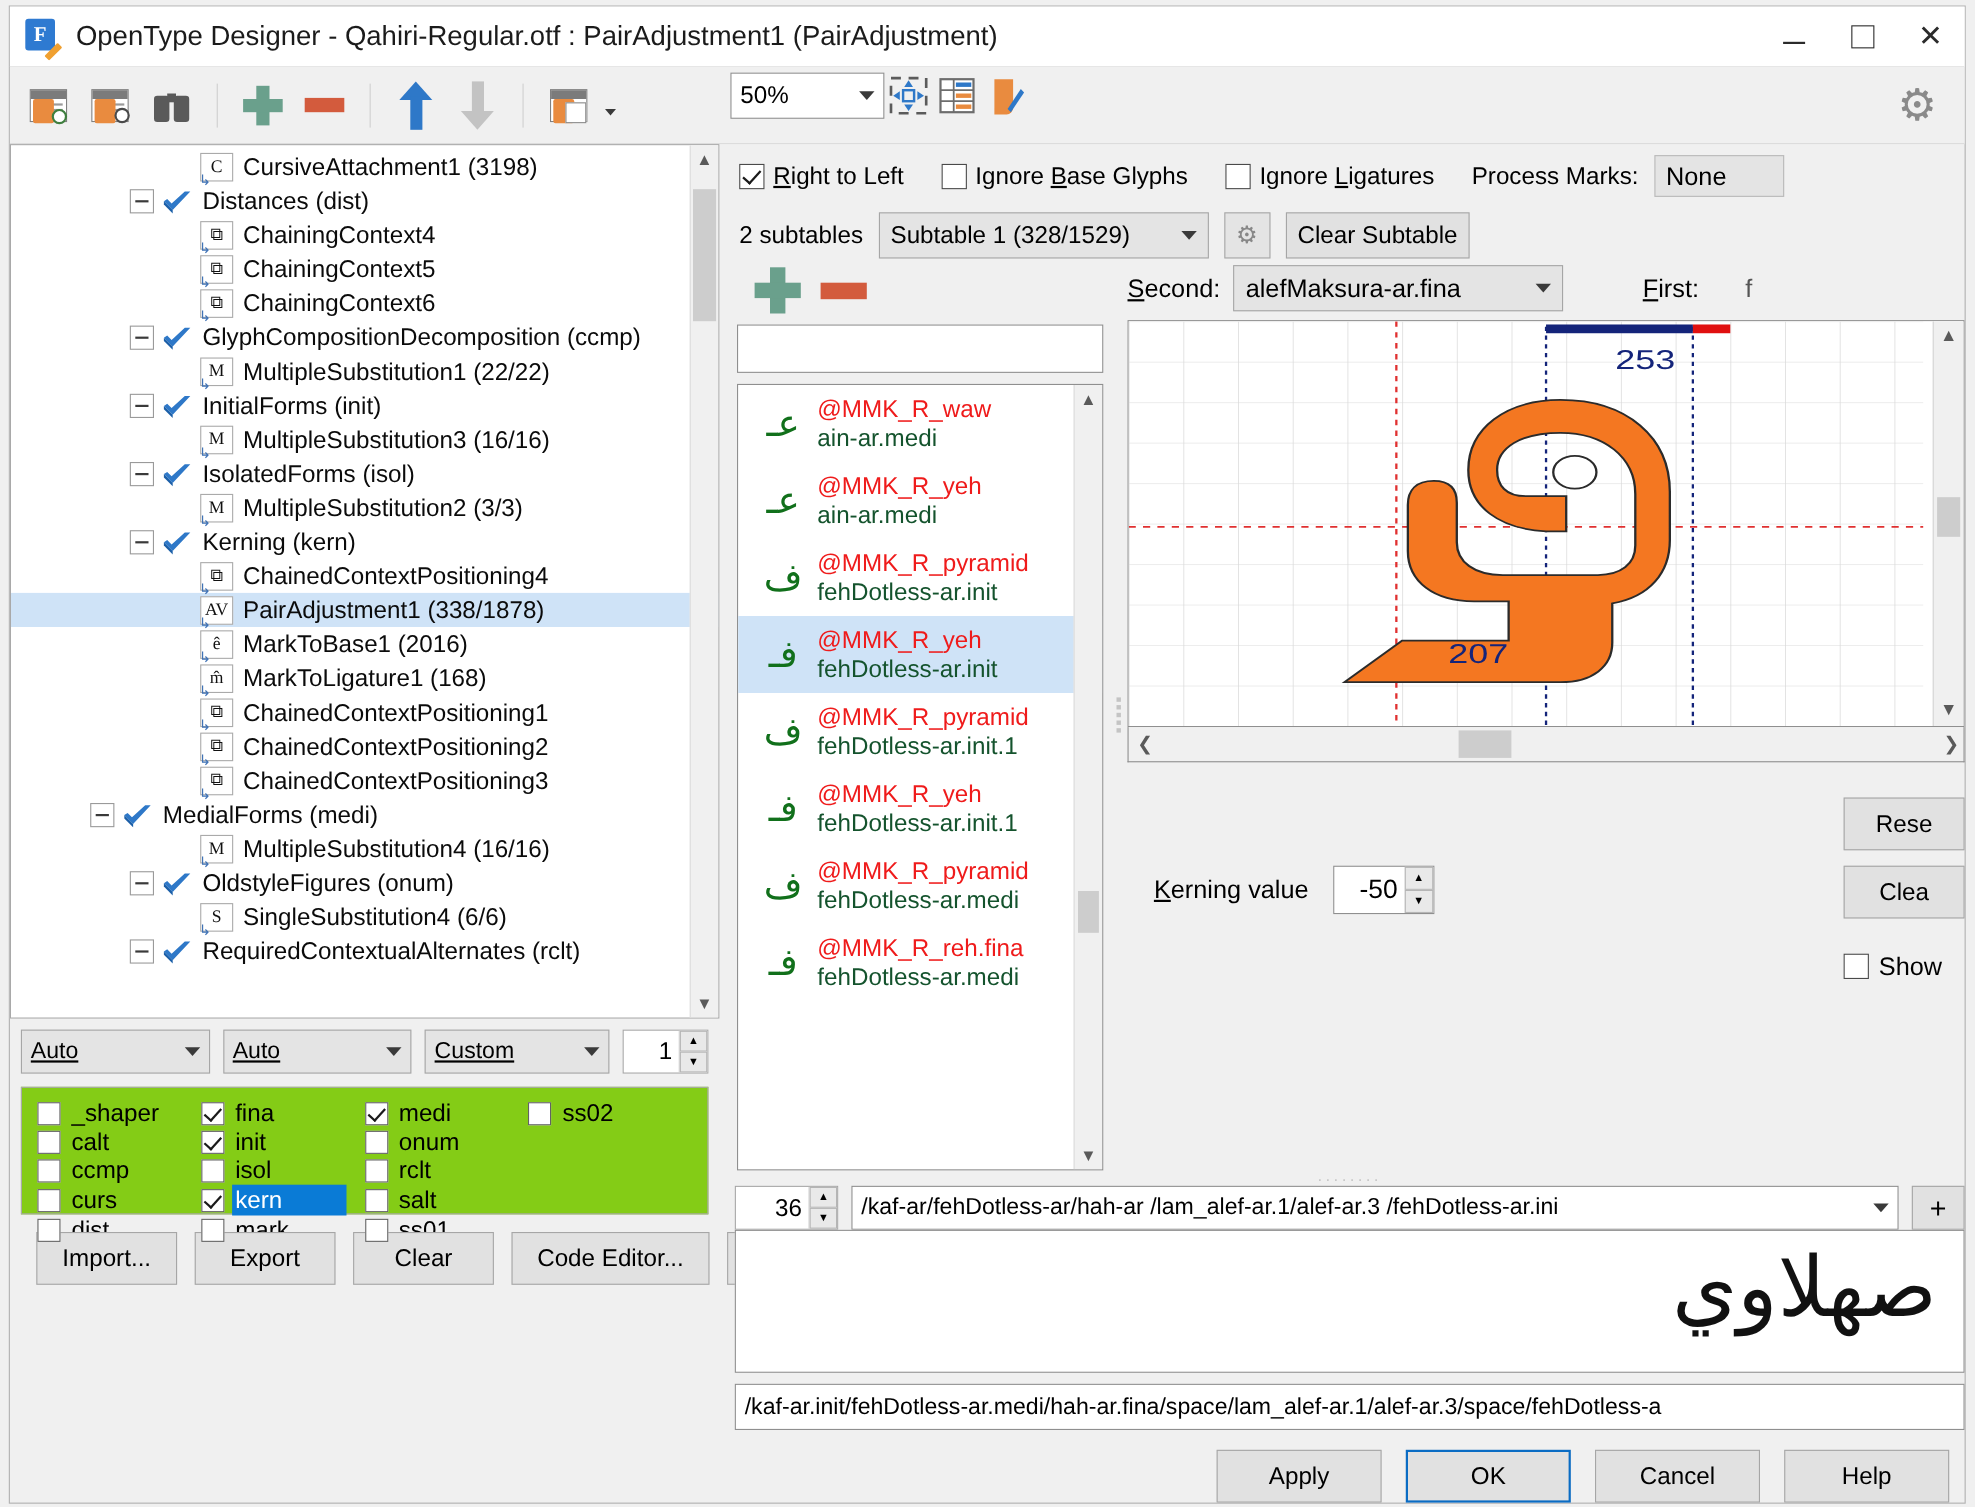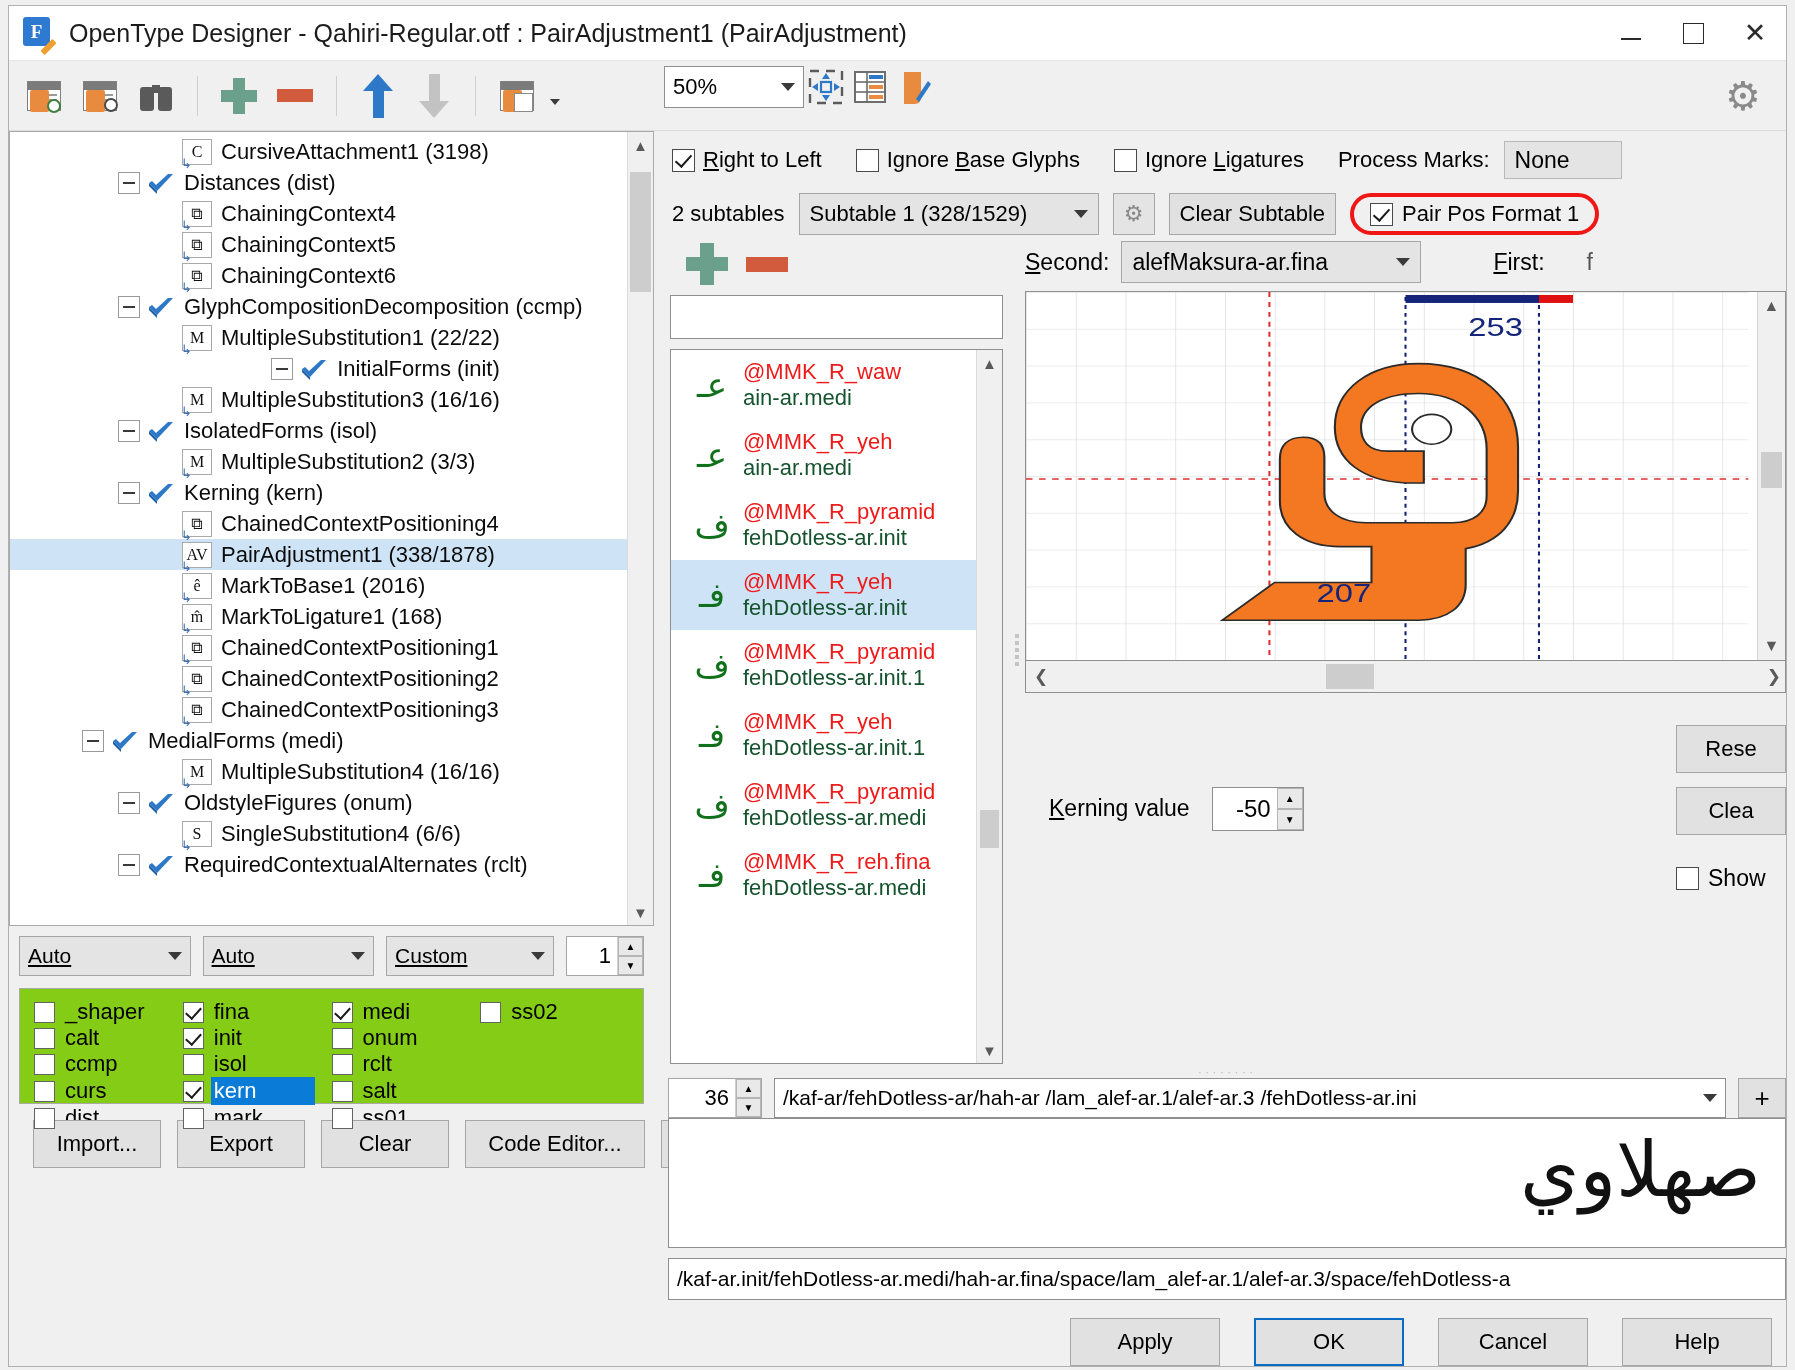--- a/index.html
+++ b/index.html
@@ -363,21 +363,21 @@
                   <path d="M3 12 L11 20 L27 3 L22 3 L10 14 L6 10 Z" fill="#2e78c8"></path>
                   <path d="M3 12 L11 20 L11 23 L3 15 Z" fill="#1b5fa8"></path>
                 </svg>
               </span>
               <span class="tlbl">GlyphCompositionDecomposition (ccmp)</span>
             </div>
             <div class="trow" style="padding-left: 172px;">
               <span class="lf-ico">M<span class="mini">↳</span></span>
               <span class="tlbl">MultipleSubstitution1 (22/22)</span>
             </div>
-            <div class="trow" style="padding-left: 108px; justify-content: center;">
+            <div class="trow" style="padding-left: 108px;">
               <span class="tog">
                 <span class="dash"></span>
               </span>
               <span class="chk-ico">
                 <svg width="30" height="24" viewBox="0 0 30 24">
                   <path d="M3 12 L11 20 L27 3 L22 3 L10 14 L6 10 Z" fill="#2e78c8"></path>
                   <path d="M3 12 L11 20 L11 23 L3 15 Z" fill="#1b5fa8"></path>
                 </svg>
               </span>
               <span class="tlbl">InitialForms (init)</span>
@@ -627,24 +627,20 @@
 
       <div class="subrow">
         <span>2 subtables</span>
         <div class="ddl" style="width:300px">
           <span style="flex:1 1 auto">Subtable 1 (328/1529)</span>
           <span style="width:0;height:0;border-left:7px solid transparent;border-right:7px solid transparent;border-top:8px solid #3a3a3a;"></span>
         </div>
         <div style="width:42px;height:42px;display:flex;align-items:center;justify-content:center;background:#e4e4e4;border:1px solid #a6a6a6;color:#888;font-size:22px;">⚙</div>
         <div class="ddl" style="background:#e1e1e1">
           <span>Clear Subtable</span>
-        </div>
-        <div class="redring">
-          <span class="cb22 on"></span>
-          <span>Pair Pos Format 1</span>
         </div>
       </div>
 
       <div class="mid-area">
 
         <div class="glyphpane">
           <div class="pmrow">
             <div style="width:42px;height:42px;position:relative;">
               <span style="position:absolute;left:14px;top:0;width:14px;height:42px;background:#6aa08c;"></span>
               <span style="position:absolute;left:0;top:14px;width:42px;height:14px;background:#6aa08c;"></span>
@@ -850,21 +846,21 @@
             </div>
         </div>
 
         <div class="prevbox">
           <div class="prevtext">صهلاوي</div>
         </div>
         <div class="prevfield">
           <span>/kaf-ar.init/fehDotless-ar.medi/hah-ar.fina/space/lam_alef-ar.1/alef-ar.3/space/fehDotless-a</span>
         </div>
 
-        <div class="btnrow" style="padding-left:0;padding-top:18px;justify-content:flex-end;gap:34px;">
+        <div class="btnrow" style="padding-left:0;padding-top:18px;justify-content:flex-end;gap:22px;">
           <div class="btn" style="min-width:150px">
               <span>Apply</span>
             </div>
           <div class="btn focus" style="min-width:150px">
               <span>OK</span>
             </div>
           <div class="btn" style="min-width:150px">
               <span>Cancel</span>
             </div>
           <div class="btn" style="min-width:150px">

